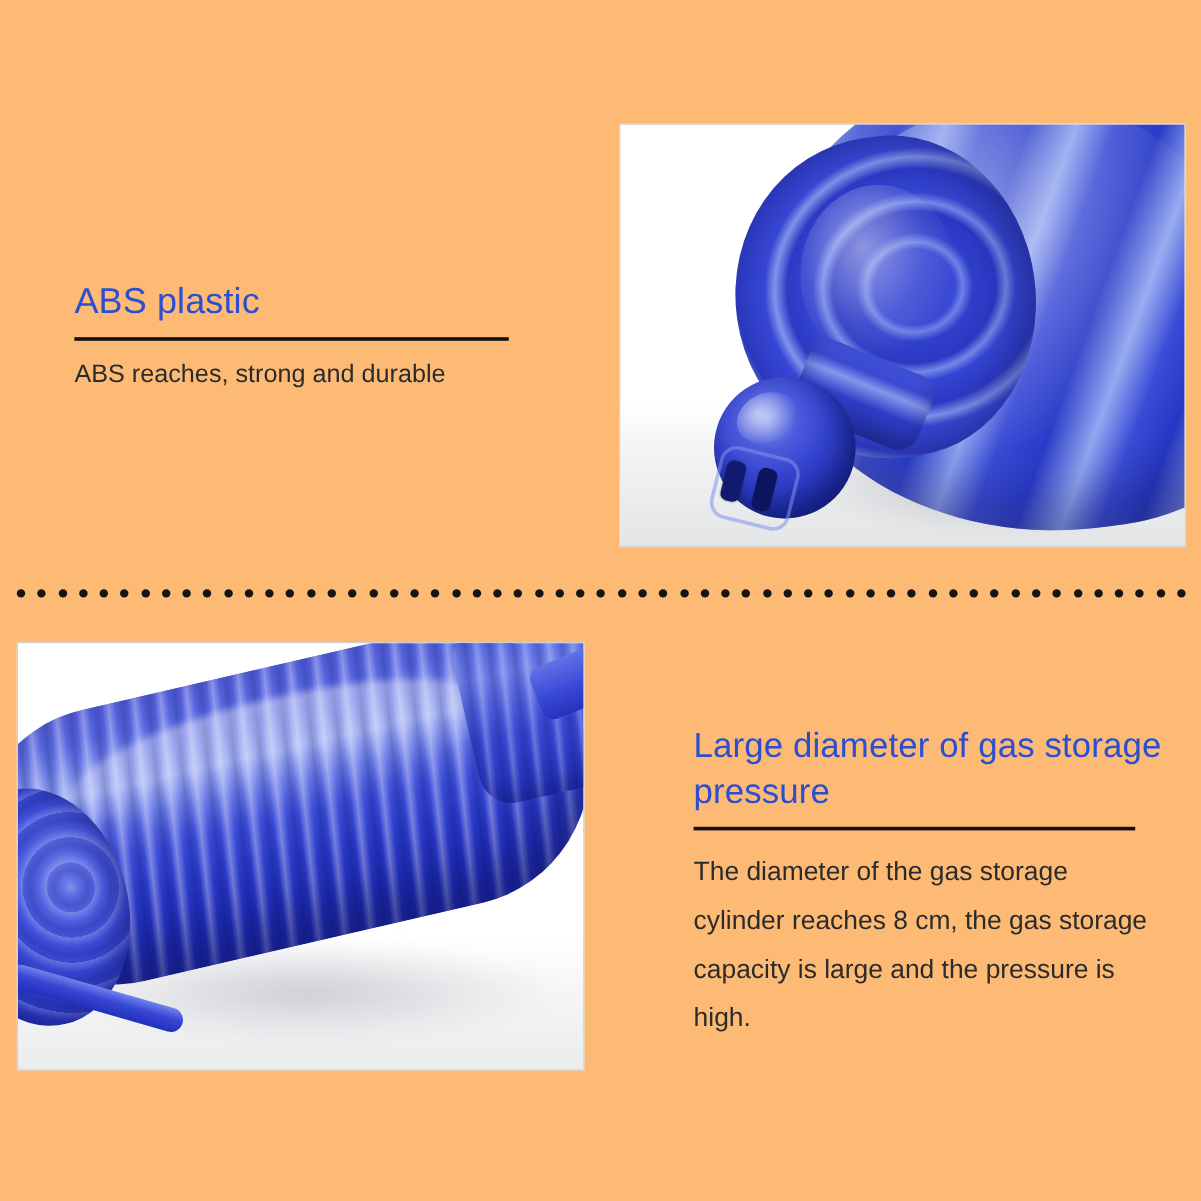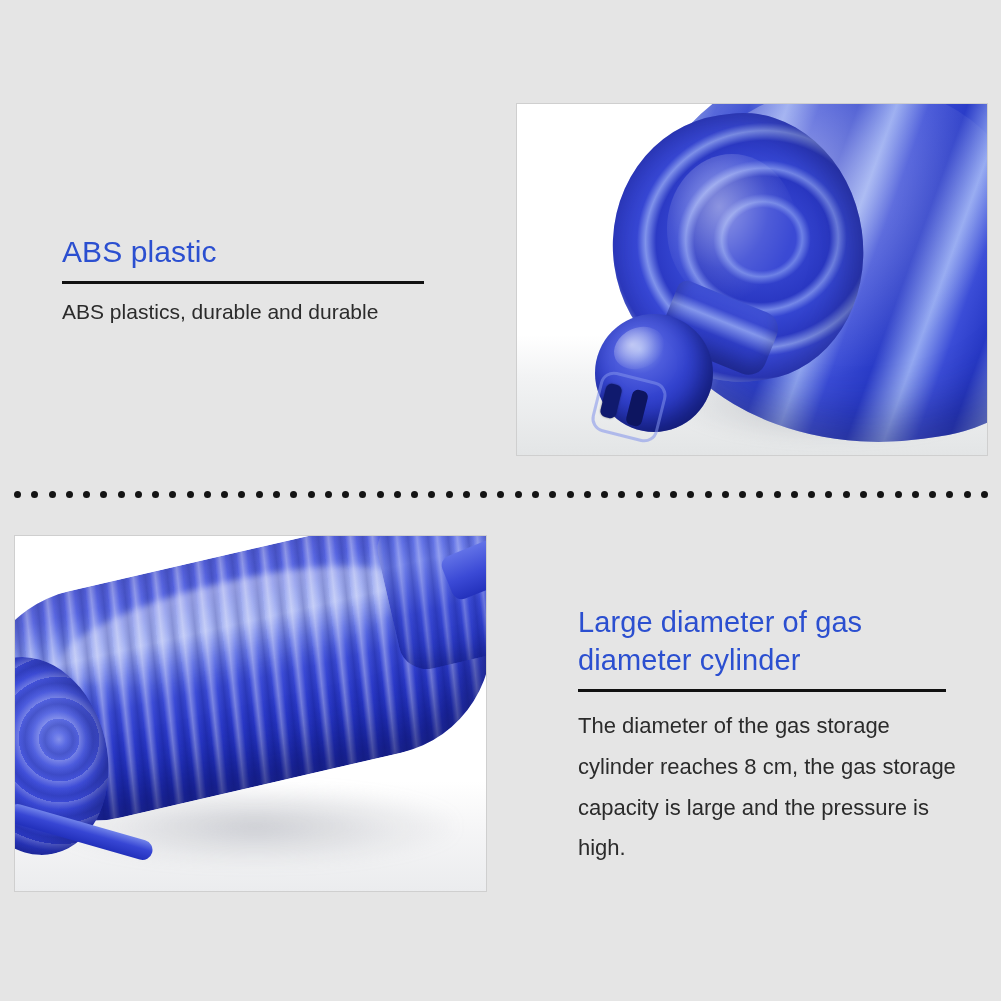--- a/index.html
+++ b/index.html
@@ -12,21 +12,21 @@
     height: 1001px;
     position: relative;
     overflow: hidden;
     font-family: "Liberation Sans", sans-serif;
     -webkit-font-smoothing: antialiased;
   }
 
   .page {
     position: absolute;
     inset: 0;
-    background: #e5e5e5;
+    background: #fdba74;
   }
 
   
   .photo-frame {
     position: absolute;
     background: #ffffff;
     border: 1px solid #cfcfcf;
     overflow: hidden;
     box-sizing: border-box;
   }
@@ -393,21 +393,21 @@
     <div class="knob-top"></div>
     <div class="knob-top-hl"></div>
     <div class="slot-rim"></div>
     <div class="slot-top-a"></div>
     <div class="slot-top-b"></div>
   </div>
 
   <div class="text-block" id="text-abs">
     <h2 class="headline">ABS plastic</h2>
     <div class="rule"></div>
-    <p class="subtext">ABS plastics, durable and durable</p>
+    <p class="subtext">ABS reaches, strong and durable</p>
   </div>
 
   <div id="divider">
     <span class="dot"></span>
       <span class="dot"></span>
       <span class="dot"></span>
       <span class="dot"></span>
       <span class="dot"></span>
       <span class="dot"></span>
       <span class="dot"></span>
@@ -468,18 +468,18 @@
     <div class="shadow-bot"></div>
     <div class="cyl-bot"></div>
     <div class="cyl-bot-gloss"></div>
     <div class="cap-bot"></div>
     <div class="shoulder-bot"></div>
     <div class="nub-bot"></div>
     <div class="tube-bot"></div>
   </div>
 
   <div class="text-block" id="text-cyl">
-    <h2 class="headline">Large diameter of gas diameter cylinder</h2>
+    <h2 class="headline">Large diameter of gas storage pressure</h2>
     <div class="rule"></div>
     <p class="subtext">The diameter of the gas storage cylinder reaches 8 cm, the gas storage capacity is large and the pressure is high.</p>
   </div>
 
 </div>
 
 </body></html>

